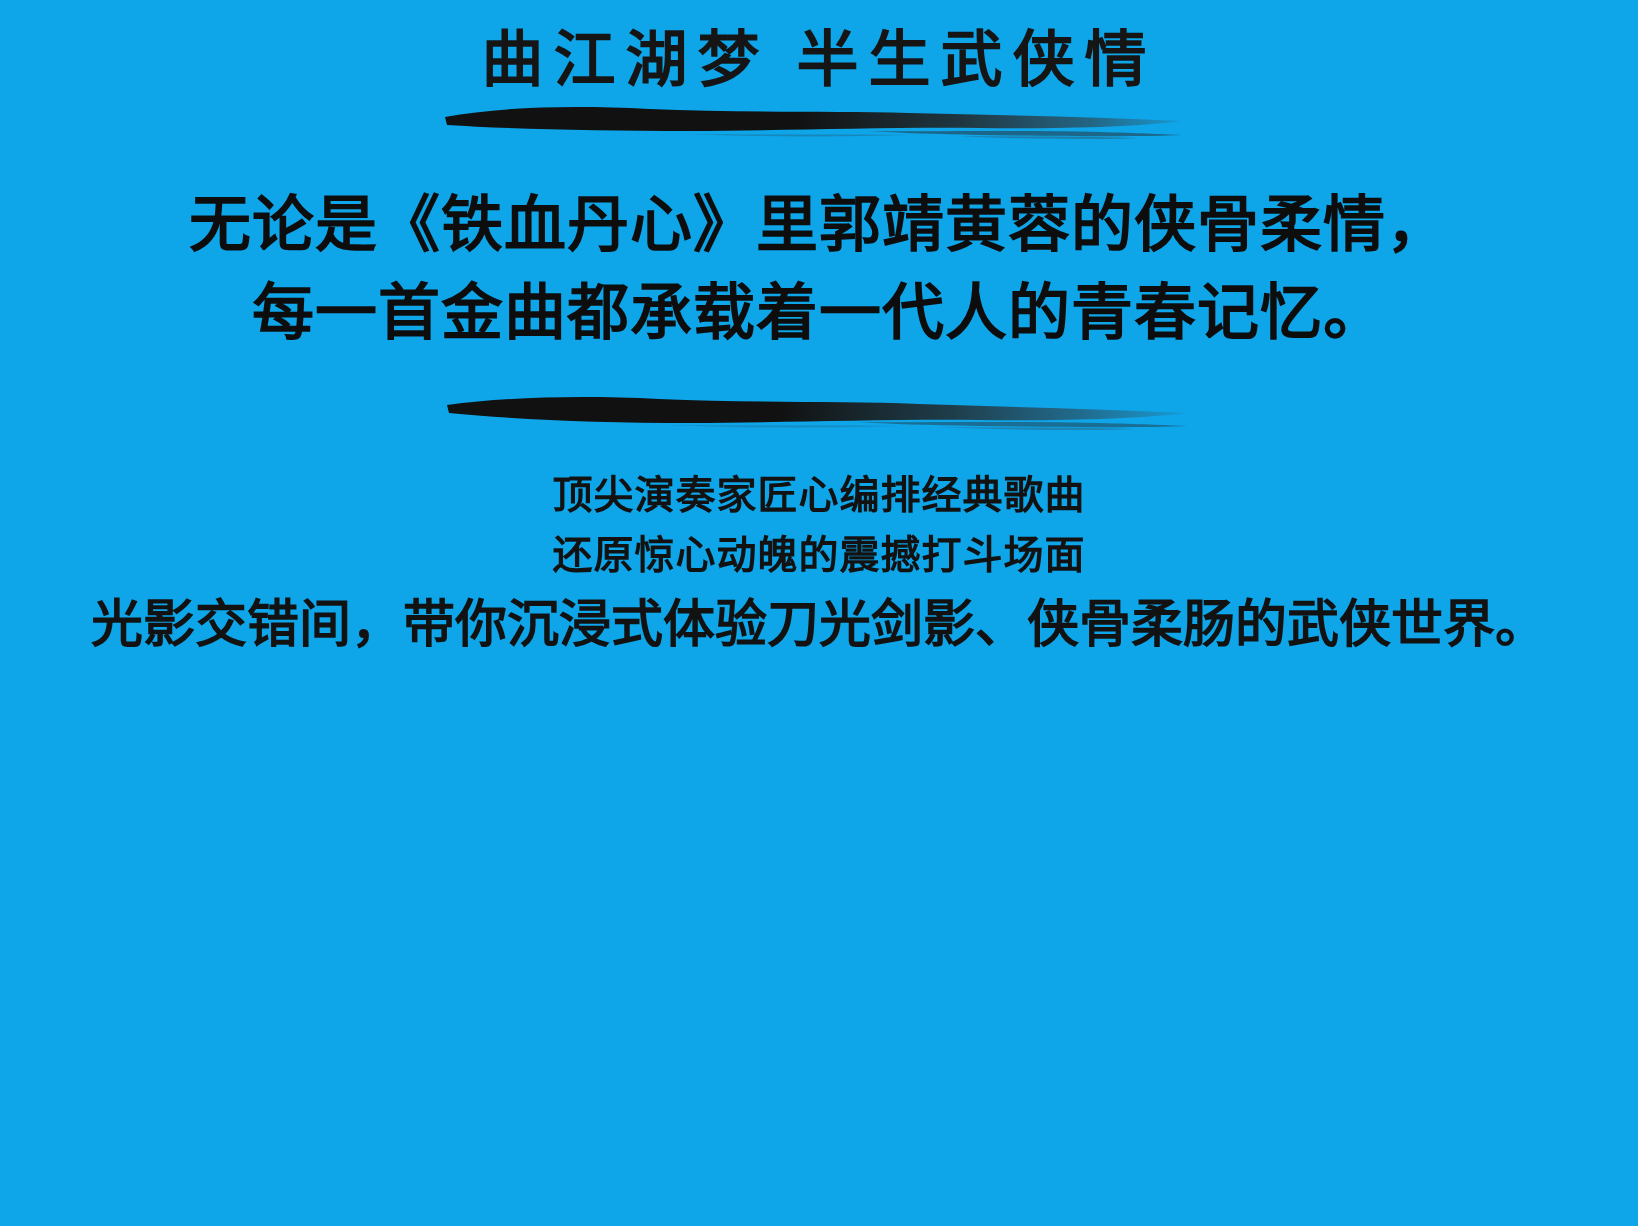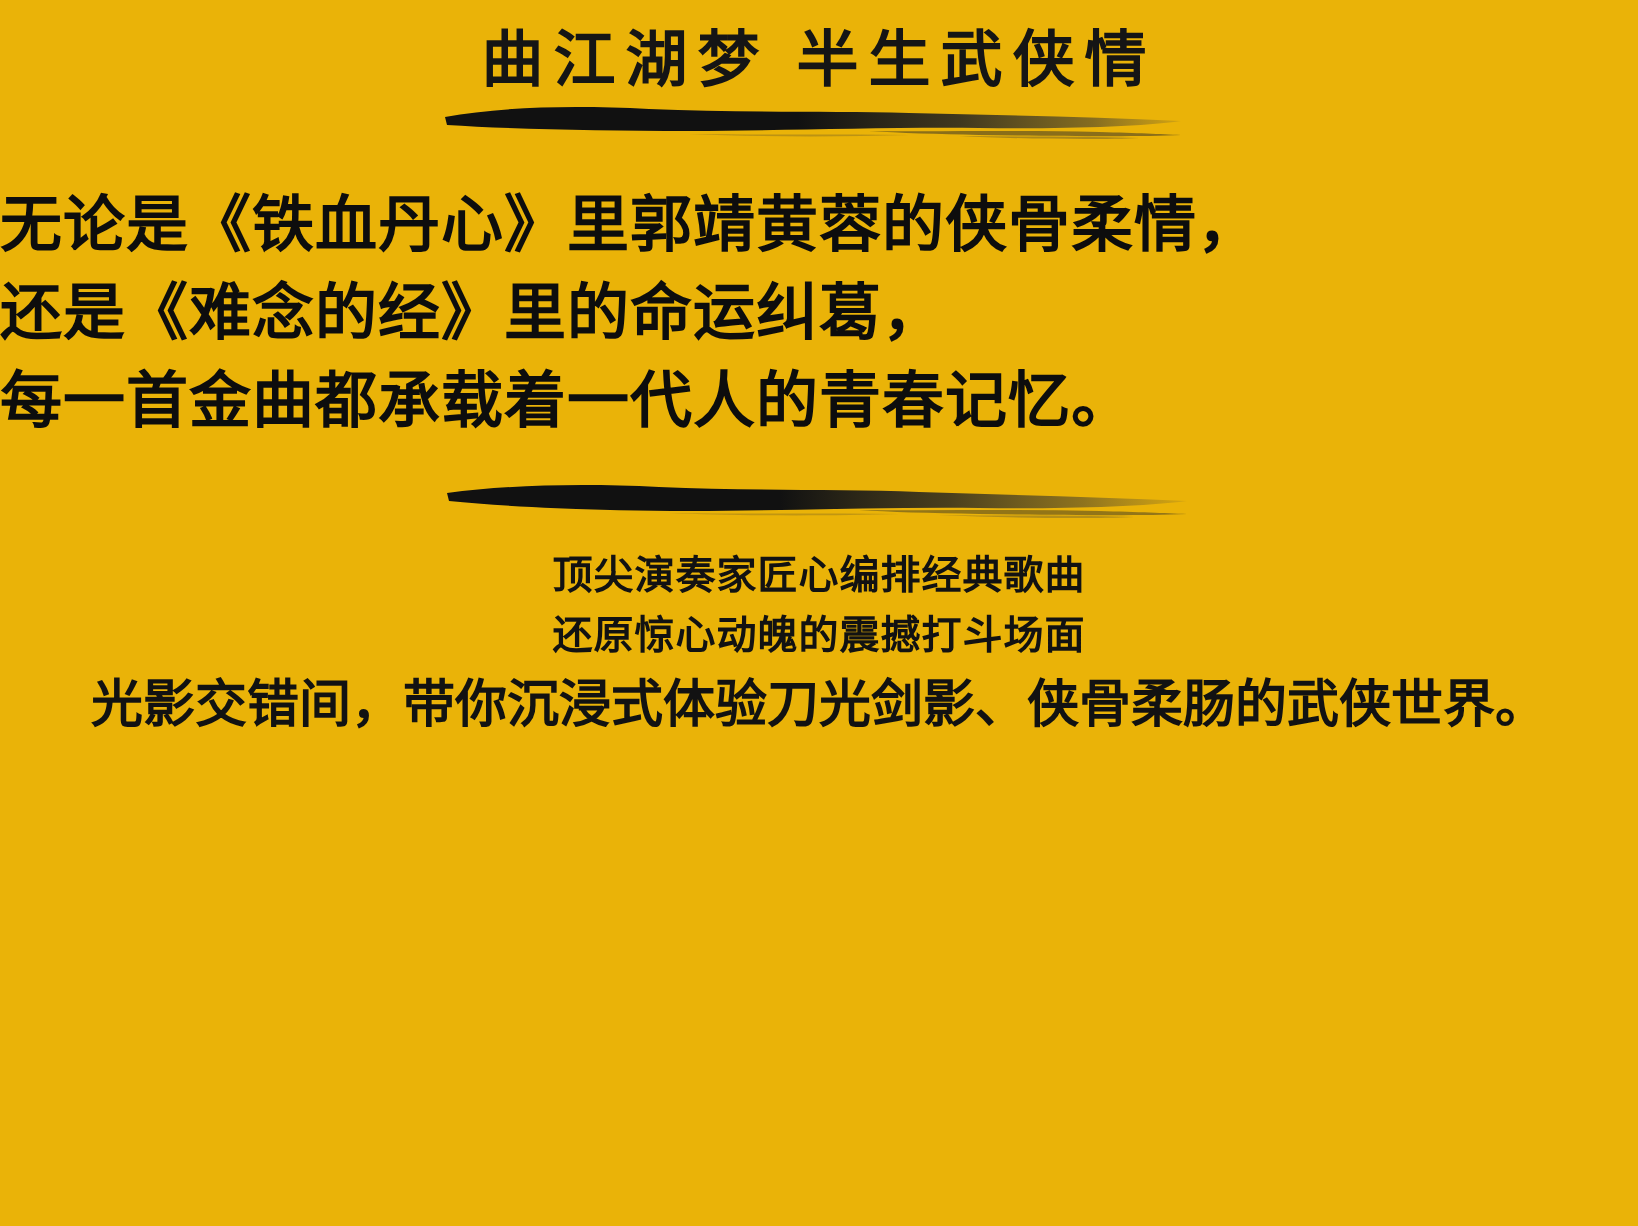--- a/index.html
+++ b/index.html
@@ -16,21 +16,21 @@
   }
 
   .poster {
     position: relative;
     width: 1638px;
     height: 1226px;
     box-sizing: border-box;
     display: flex;
     flex-direction: column;
     align-items: center;
-    background: #eab308;
+    background: #0ea5e9;
   }
 
   
   .title {
     margin-top: 24px;
     font-size: 62px;
     font-weight: 700;
     letter-spacing: 10px;
     line-height: 1.15;
     color: #151515;
@@ -51,33 +51,34 @@
   .brush svg {
     display: block;
     width: 100%;
     height: 100%;
   }
 
   
   .verse {
     margin-top: 34px;
     width: 100%;
+    text-align: center;
   }
   .verse-line {
     font-size: 62px;
     font-weight: 700;
     line-height: 1.42;
     color: #0d0d0d;
     letter-spacing: 1px;
     white-space: pre;
   }
 
   
   .footer {
-    margin-top: 20px;
+    margin-top: 28px;
     width: 100%;
     text-align: center;
   }
   .footer-line {
     font-size: 40px;
     font-weight: 700;
     line-height: 1.5;
     color: #121212;
     letter-spacing: 1px;
     white-space: pre;
@@ -109,21 +110,20 @@
                C700,26 620,28 540,27 C440,26 340,30 250,30 C160,30 70,28 8,24 Z" fill="url(#fadeTop)"></path>
       <path d="M430,30 C500,31 580,29 660,31 C700,32 720,33 742,34
                C700,36 620,35 540,34 C500,33 460,32 430,30 Z" fill="#2a2a2a" opacity="0.5"></path>
       <path d="M520,35 C580,36 640,35 700,37 C660,39 580,38 520,35 Z" fill="#3a3a3a" opacity="0.35"></path>
       <path d="M250,33 C330,34 400,33 470,34 C400,36 320,36 250,33 Z" fill="#333333" opacity="0.25"></path>
     </svg>
   </div>
 
   <div class="verse">
     <div class="verse-line">无论是《铁血丹心》里郭靖黄蓉的侠骨柔情，</div>
-    <div class="verse-line">还是《难念的经》里的命运纠葛，</div>
     <div class="verse-line">每一首金曲都承载着一代人的青春记忆。</div>
   </div>
 
   <div class="brush bottom">
     <svg viewBox="0 0 760 46" preserveAspectRatio="none" aria-hidden="true">
       <defs>
         <linearGradient id="fadeBottom" x1="0" y1="0" x2="1" y2="0">
           <stop offset="0%" stop-color="#111111" stop-opacity="1"></stop>
           <stop offset="45%" stop-color="#111111" stop-opacity="1"></stop>
           <stop offset="68%" stop-color="#222222" stop-opacity="0.8"></stop>

